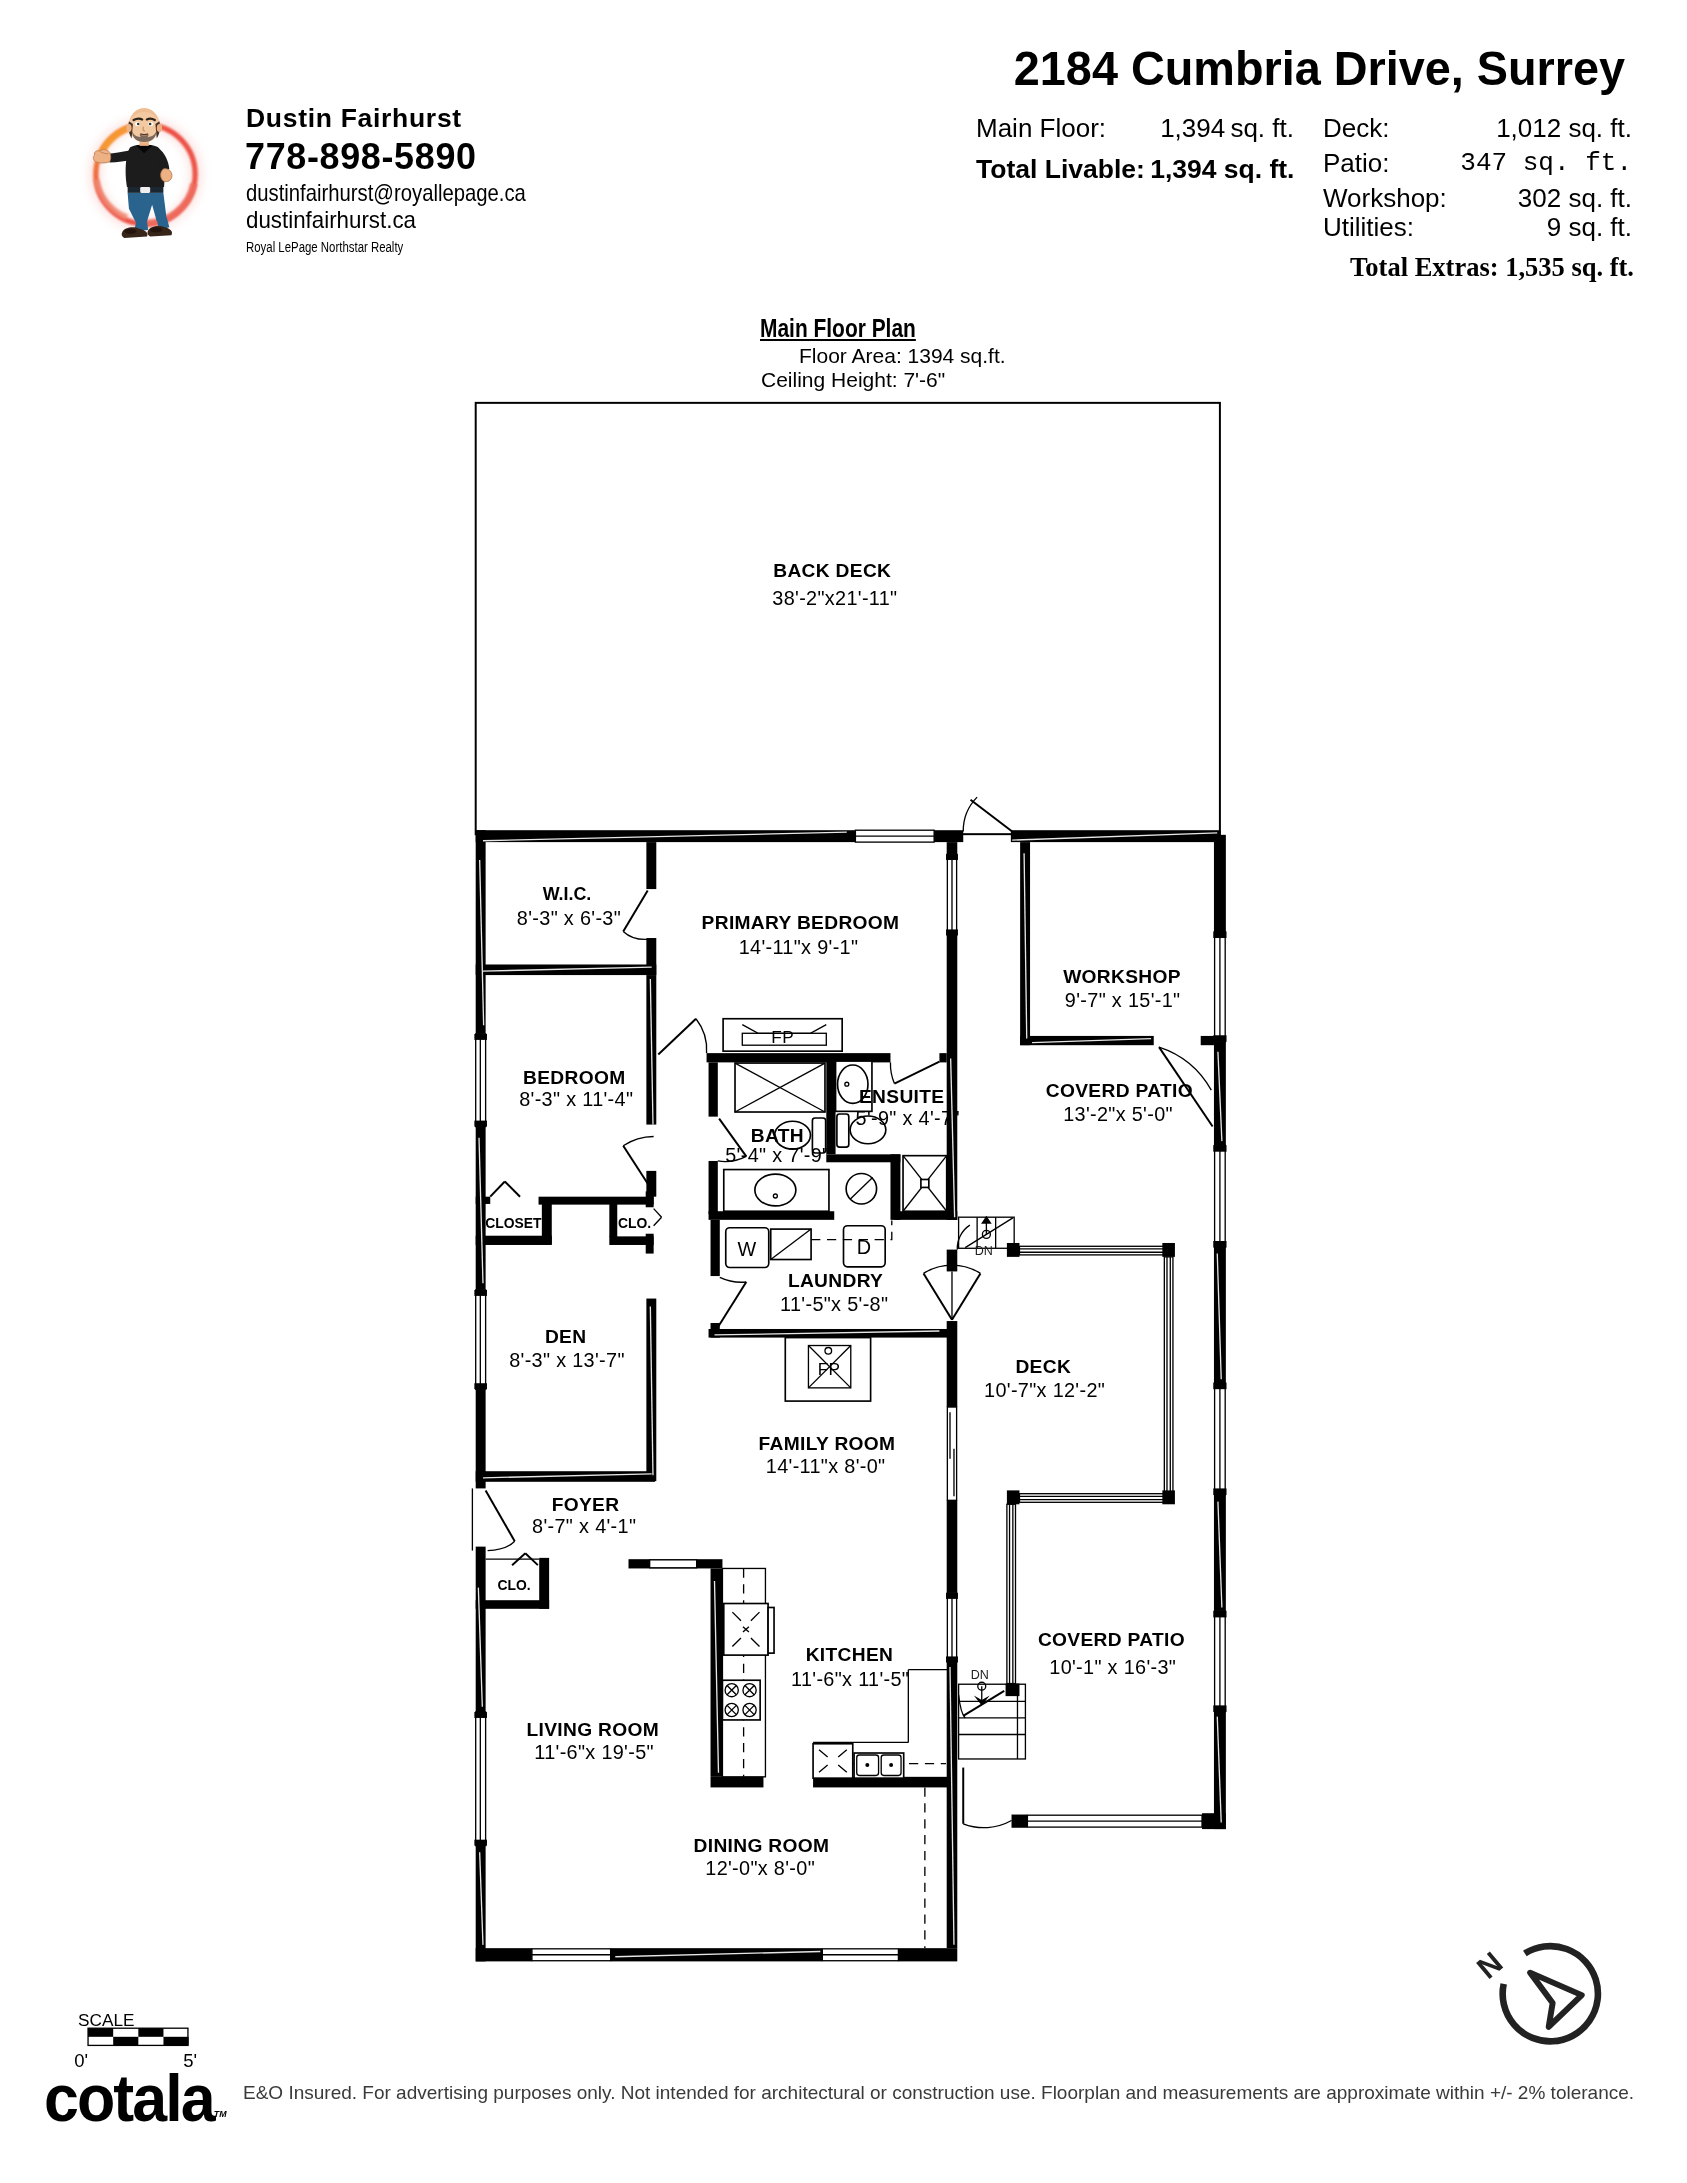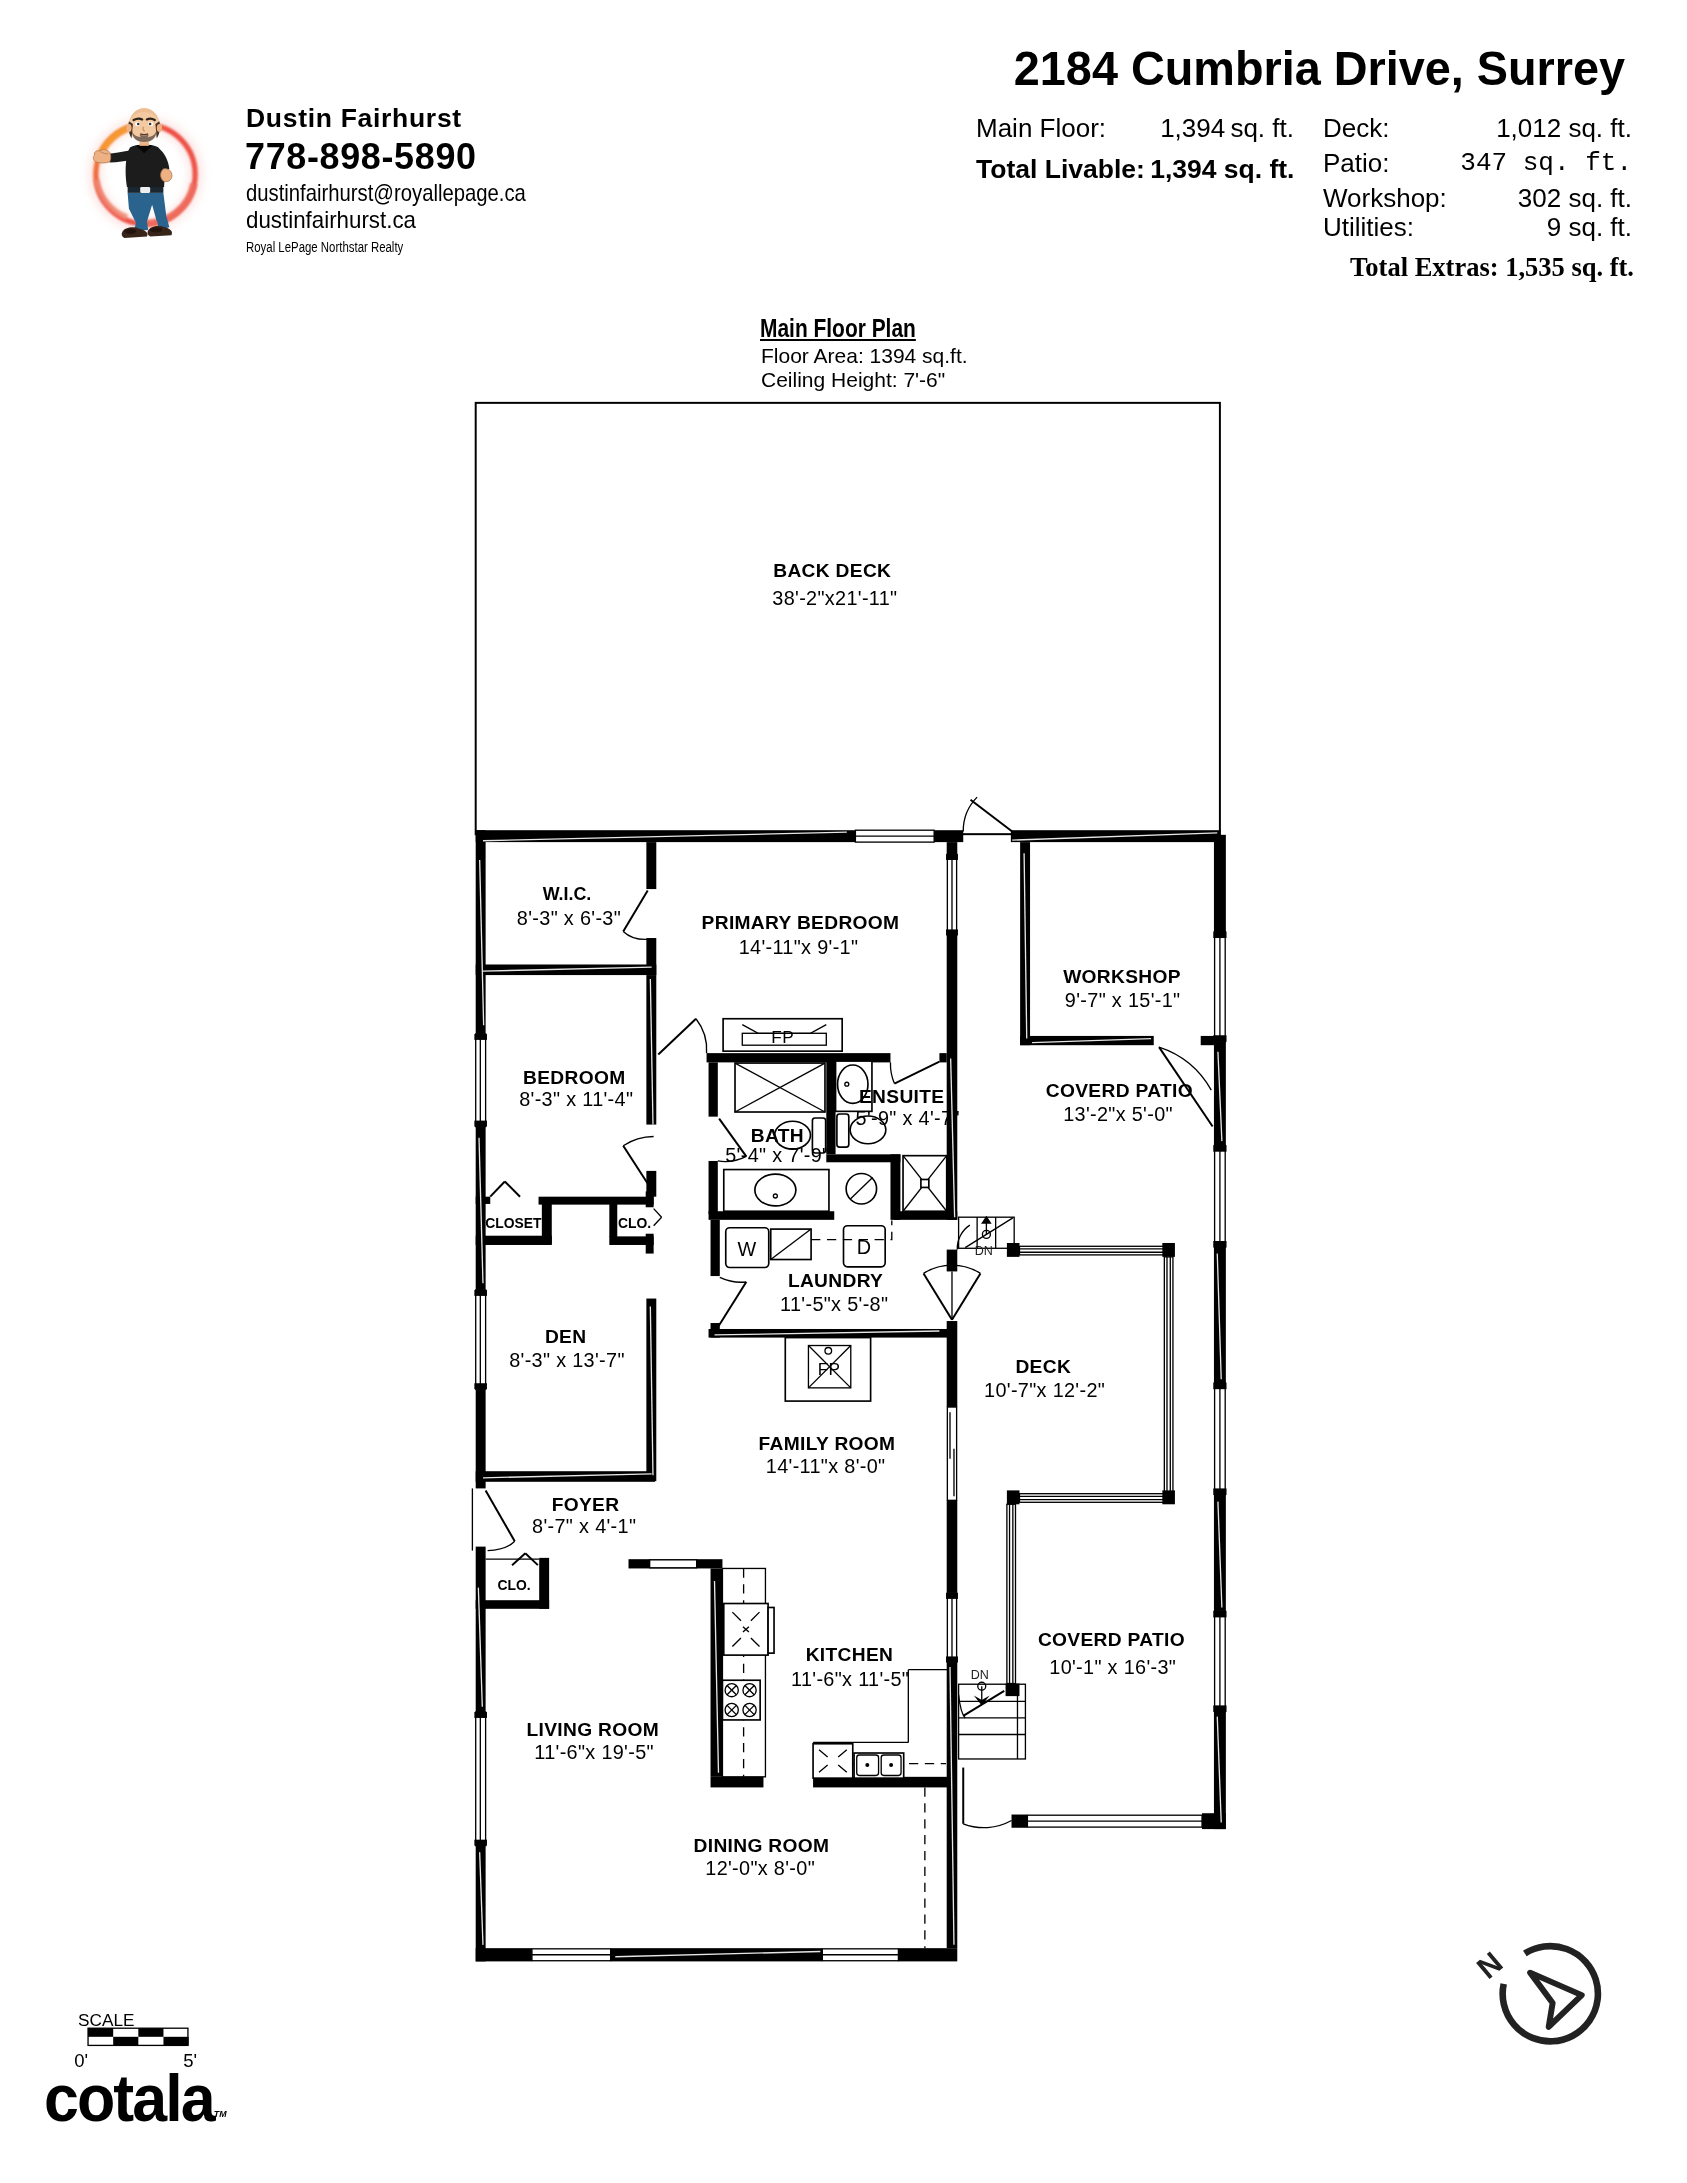--- a/index.html
+++ b/index.html
@@ -33,25 +33,26 @@
   <div class="abs stat" style="left:976px;top:113px;width:318px;">Main Floor:<span style="float:right;">1,394 sq. ft.</span></div>
   <div class="abs statb" style="left:976px;top:154px;transform-origin:left top;">Total Livable: 1,394 sq. ft.</div>
 
   <div class="abs stat" style="left:1323px;top:113px;width:309px;">Deck:<span style="float:right;text-align:center;">1,012 sq. ft.</span></div>
   <div class="abs stat" style="left:1323px;top:148px;width:309px;">Patio:<span style="float:right;font-family:Liberation Mono, monospace;">347 sq. ft.</span></div>
   <div class="abs stat" style="left:1323px;top:183px;width:309px;">Workshop:<span style="float:right;">302 sq. ft.</span></div>
   <div class="abs stat" style="left:1323px;top:212px;width:309px;">Utilities:<span style="float:right;">9 sq. ft.</span></div>
   <div class="abs statb" style="right:53px;top:252px;transform-origin:right top;font-family:Liberation Serif, serif;">Total Extras: 1,535 sq. ft.</div>
 
   <div class="abs plantitle" style="left:760px;top:313px;transform:scaleX(.79);transform-origin:left top;">Main Floor Plan</div>
-  <div class="abs plansub" style="left:761px;top:344px;">Floor Area: 1394 sq.ft.</div>
+  <div class="abs plansub" style="left:799px;top:344px;">Floor Area: 1394 sq.ft.</div>
   <div class="abs plansub" style="left:761px;top:368px;">Ceiling Height: 7'-6"</div>
 
   <div class="abs cotala" style="left:44px;top:2060px;transform:scaleX(.95);transform-origin:left top;">cotala<span style="font-size:9.3px;letter-spacing:0;vertical-align:4px;font-style:italic;">TM</span></div>
 
+  <div class="abs disc" style="left:243px;top:2082px;">E&amp;O Insured. For advertising purposes only. Not intended for architectural or construction use. Floorplan and measurements are approximate within +/- 2% tolerance.</div>
 
   <svg class="abs" style="left:0;top:0;" width="1687" height="2183" viewBox="0 0 2550 3300">
     <defs>
       <style>
         .w{fill:#000;}
         .t2{fill:none;stroke:#000;stroke-width:2px;}
         .t3{fill:none;stroke:#000;stroke-width:3px;}
         .fx{fill:#fff;stroke:#000;stroke-width:2.5px;}
         .win{fill:#fff;stroke:#000;stroke-width:2px;}
         .rn{font:bold 29px "Liberation Sans";letter-spacing:.5px;}

